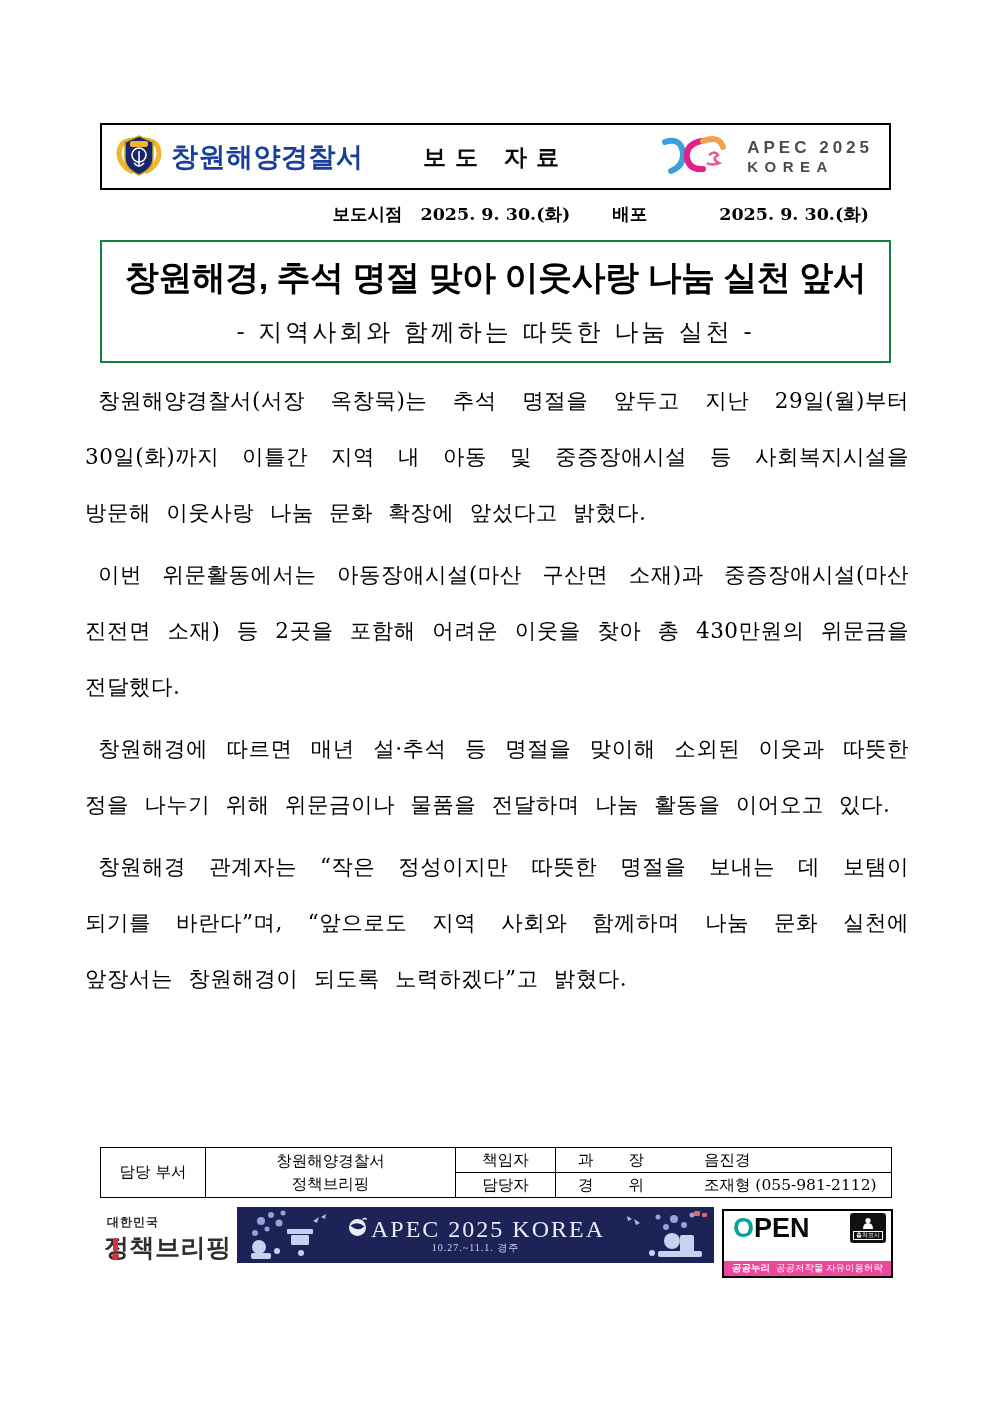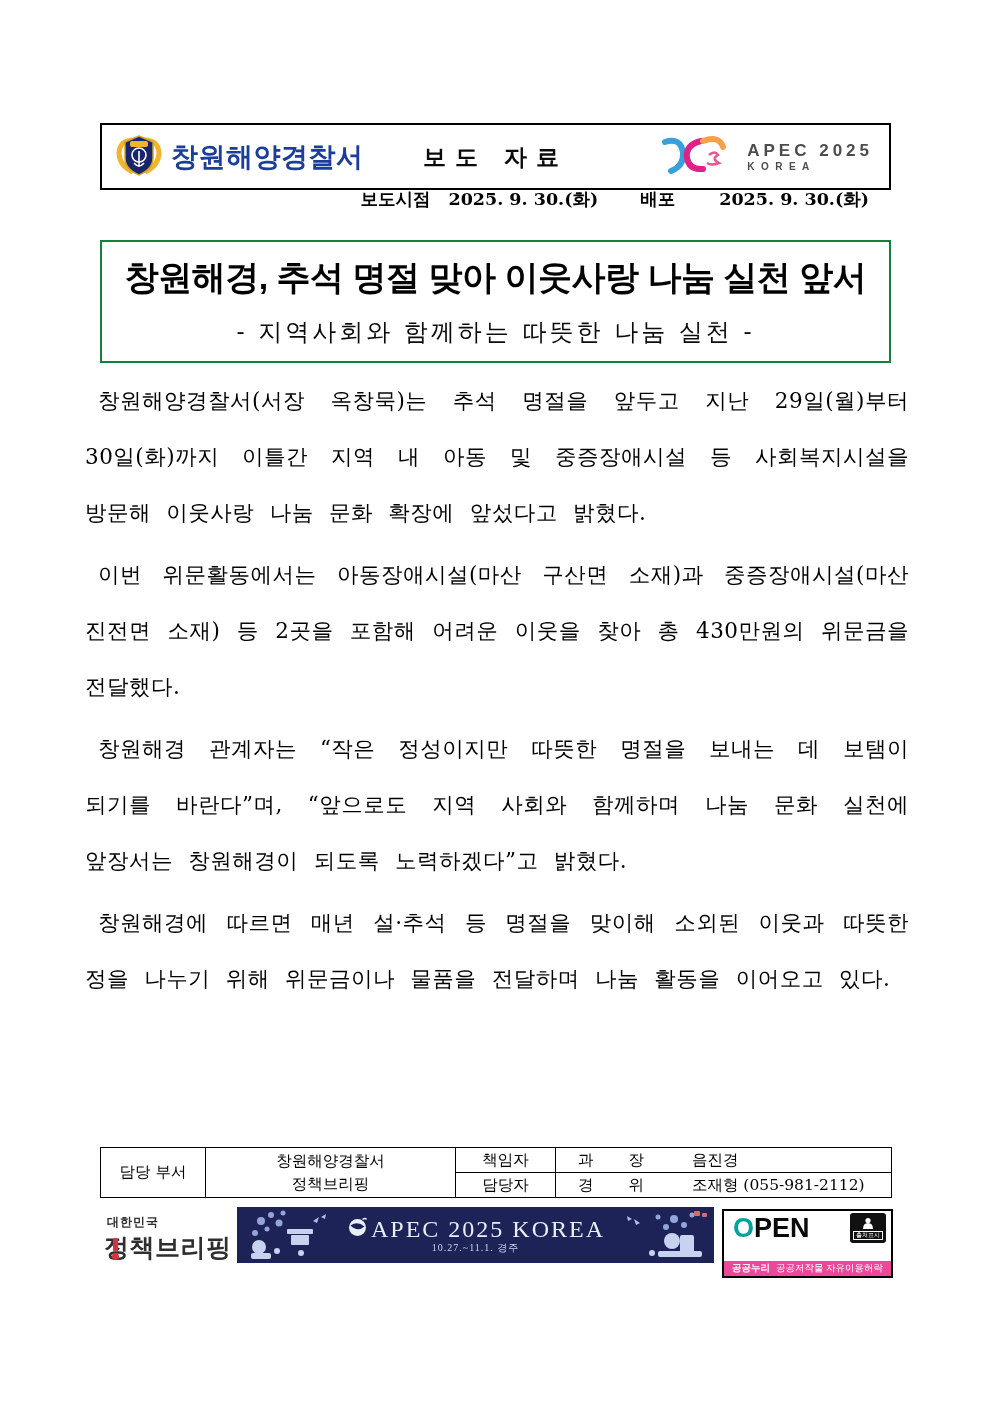--- a/index.html
+++ b/index.html
@@ -21,31 +21,31 @@
     font-size:27px; color:#1c3e9b; letter-spacing:0.5px;
   }
   .doc-type {
     position:absolute; left:50%; top:50%; transform:translate(-50%,-50%);
     font-family:"DejaVu Serif", serif; font-weight:bold; font-size:23px;
     letter-spacing:9px; color:#0a0a0a; white-space:nowrap;
   }
   .apec-logo { position:absolute; right:16px; top:50%; transform:translateY(-50%); display:flex; align-items:center; gap:12px; }
   .apec-logo-text { display:flex; flex-direction:column; }
   .apec-logo-line1 { font-family:"Liberation Sans", sans-serif; font-weight:bold; font-size:17px; letter-spacing:4px; color:#4c4c4e; }
-  .apec-logo-line2 { font-family:"Liberation Sans", sans-serif; font-weight:bold; font-size:10px; letter-spacing:6.5px; color:#4c4c4e; }
+  .apec-logo-line2 { font-family:"Liberation Sans", sans-serif; font-weight:bold; font-size:15px; letter-spacing:6.5px; color:#4c4c4e; }
 
   
   .date-row {
-    position:absolute; left:100px; top:187px; width:791px;
+    position:absolute; left:100px; top:202px; width:791px;
     display:flex; justify-content:flex-end; align-items:baseline;
     font-weight:bold; font-size:17.5px; white-space:nowrap; padding-right:22px;
   }
   .date-row .lbl1 { margin-right:18px; }
   .date-row .dt1  { margin-right:42px; }
-  .date-row .lbl2 { margin-right:44px;text-align:center; }
+  .date-row .lbl2 { margin-right:72px;text-align:center; }
 
   
   .title-box {
     position:absolute; left:100px; top:240px; width:791px; height:123px;
     border:2px solid #15803d; text-align:center;
   }
   .title {
     margin-top:13px; font-family:"Liberation Sans", sans-serif;
     font-weight:800; font-size:34px; letter-spacing:-0.5px; color:#000; white-space:nowrap;
   }
@@ -62,21 +62,21 @@
   
   .contact-table {
     position:absolute; left:100px; top:1147px; width:791px;
     border-collapse:collapse; table-layout:fixed; font-size:15.5px;
   }
   .contact-table td { border:1.6px solid #000; height:25px; text-align:center; vertical-align:middle; }
   .dept-cell { line-height:1.45; }
   .val-cell { text-align:left !important; }
   .val-row { display:flex; align-items:center; }
   .val-rank { margin-left:22px; white-space:pre; word-spacing:30px; }
-  .val-name { margin-left:48px; white-space:pre; }
+  .val-name { margin-left:60px; white-space:pre; }
 
   
   .briefing-logo { position:absolute; left:104px; top:1214px; font-family:"Liberation Sans", sans-serif; }
   .briefing-top { font-size:12px; font-weight:bold; color:#2b2b2b; margin-left:3px; letter-spacing:1px; }
   .briefing-bottom { position:relative; font-size:25px; font-weight:800; color:#2e2e2e; letter-spacing:0.5px; }
   .red-accent { position:absolute; left:9px; top:7px; width:5px; height:14px; background:#d5333f; border-radius:2px; }
   .red-accent::after { content:""; position:absolute; left:-1px; top:15px; width:7px; height:7px; border-radius:50%; background:#d5333f; }
 
   .apec-banner {
     position:absolute; left:237px; top:1207px; width:477px; height:56px;
@@ -153,22 +153,22 @@
   </div>
 
   <div class="title-box">
     <div class="title">창원해경, 추석 명절 맞아 이웃사랑 나눔 실천 앞서</div>
     <div class="subtitle">- 지역사회와 함께하는 따뜻한 나눔 실천 -</div>
   </div>
 
   <div class="body-text">
     <p>창원해양경찰서(서장 옥창묵)는 추석 명절을 앞두고 지난 29일(월)부터 30일(화)까지 이틀간 지역 내 아동 및 중증장애시설 등 사회복지시설을 방문해 이웃사랑 나눔 문화 확장에 앞섰다고 밝혔다.</p>
     <p>이번 위문활동에서는 아동장애시설(마산 구산면 소재)과 중증장애시설(마산 진전면 소재) 등 2곳을 포함해 어려운 이웃을 찾아 총 430만원의 위문금을 전달했다.</p>
+    <p>창원해경에 따르면 매년 설·추석 등 명절을 맞이해 소외된 이웃과 따뜻한 정을 나누기 위해 위문금이나 물품을 전달하며 나눔 활동을 이어오고 있다.</p>
     <p>창원해경 관계자는 “작은 정성이지만 따뜻한 명절을 보내는 데 보탬이 되기를 바란다”며, “앞으로도 지역 사회와 함께하며 나눔 문화 실천에 앞장서는 창원해경이 되도록 노력하겠다”고 밝혔다.</p>
-    <p>창원해경에 따르면 매년 설·추석 등 명절을 맞이해 소외된 이웃과 따뜻한 정을 나누기 위해 위문금이나 물품을 전달하며 나눔 활동을 이어오고 있다.</p>
   </div>
 
   <table class="contact-table">
     <colgroup>
         <col style="width:105px">
         <col style="width:250px">
         <col style="width:100px">
         <col style="width:336px">
       </colgroup>
     <tbody>

